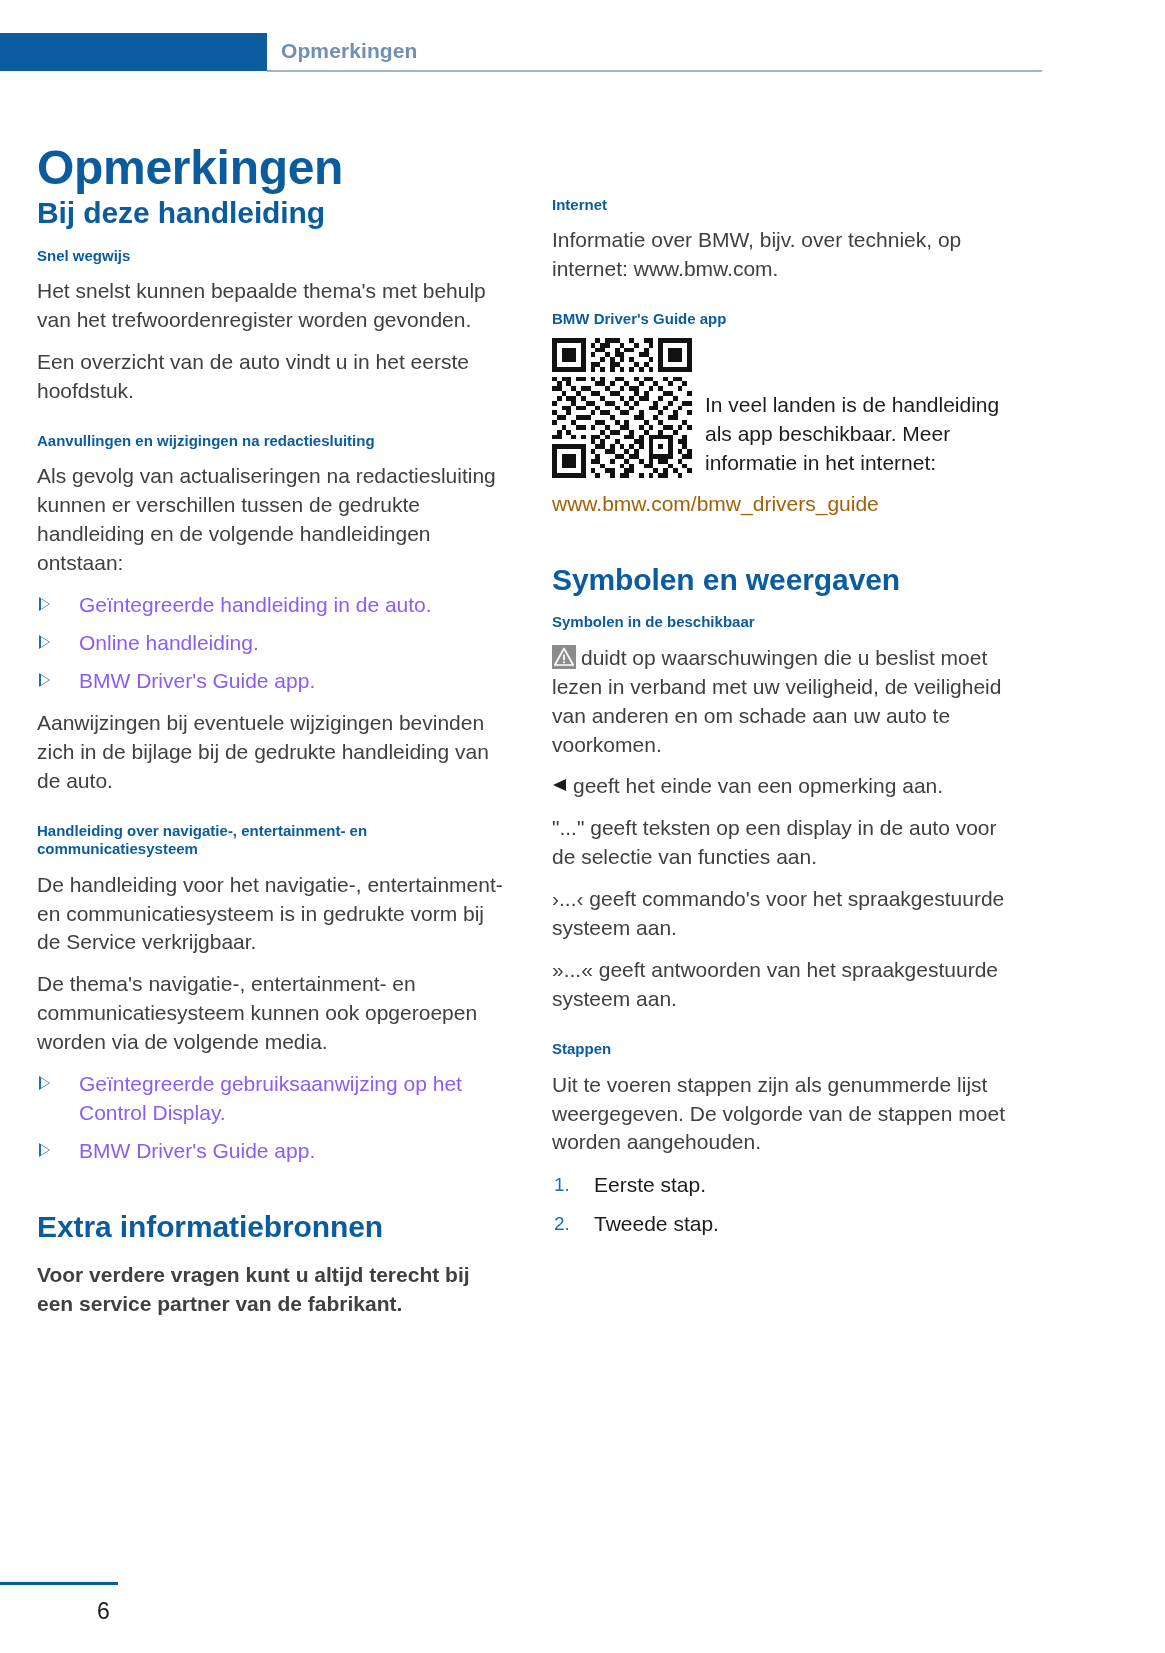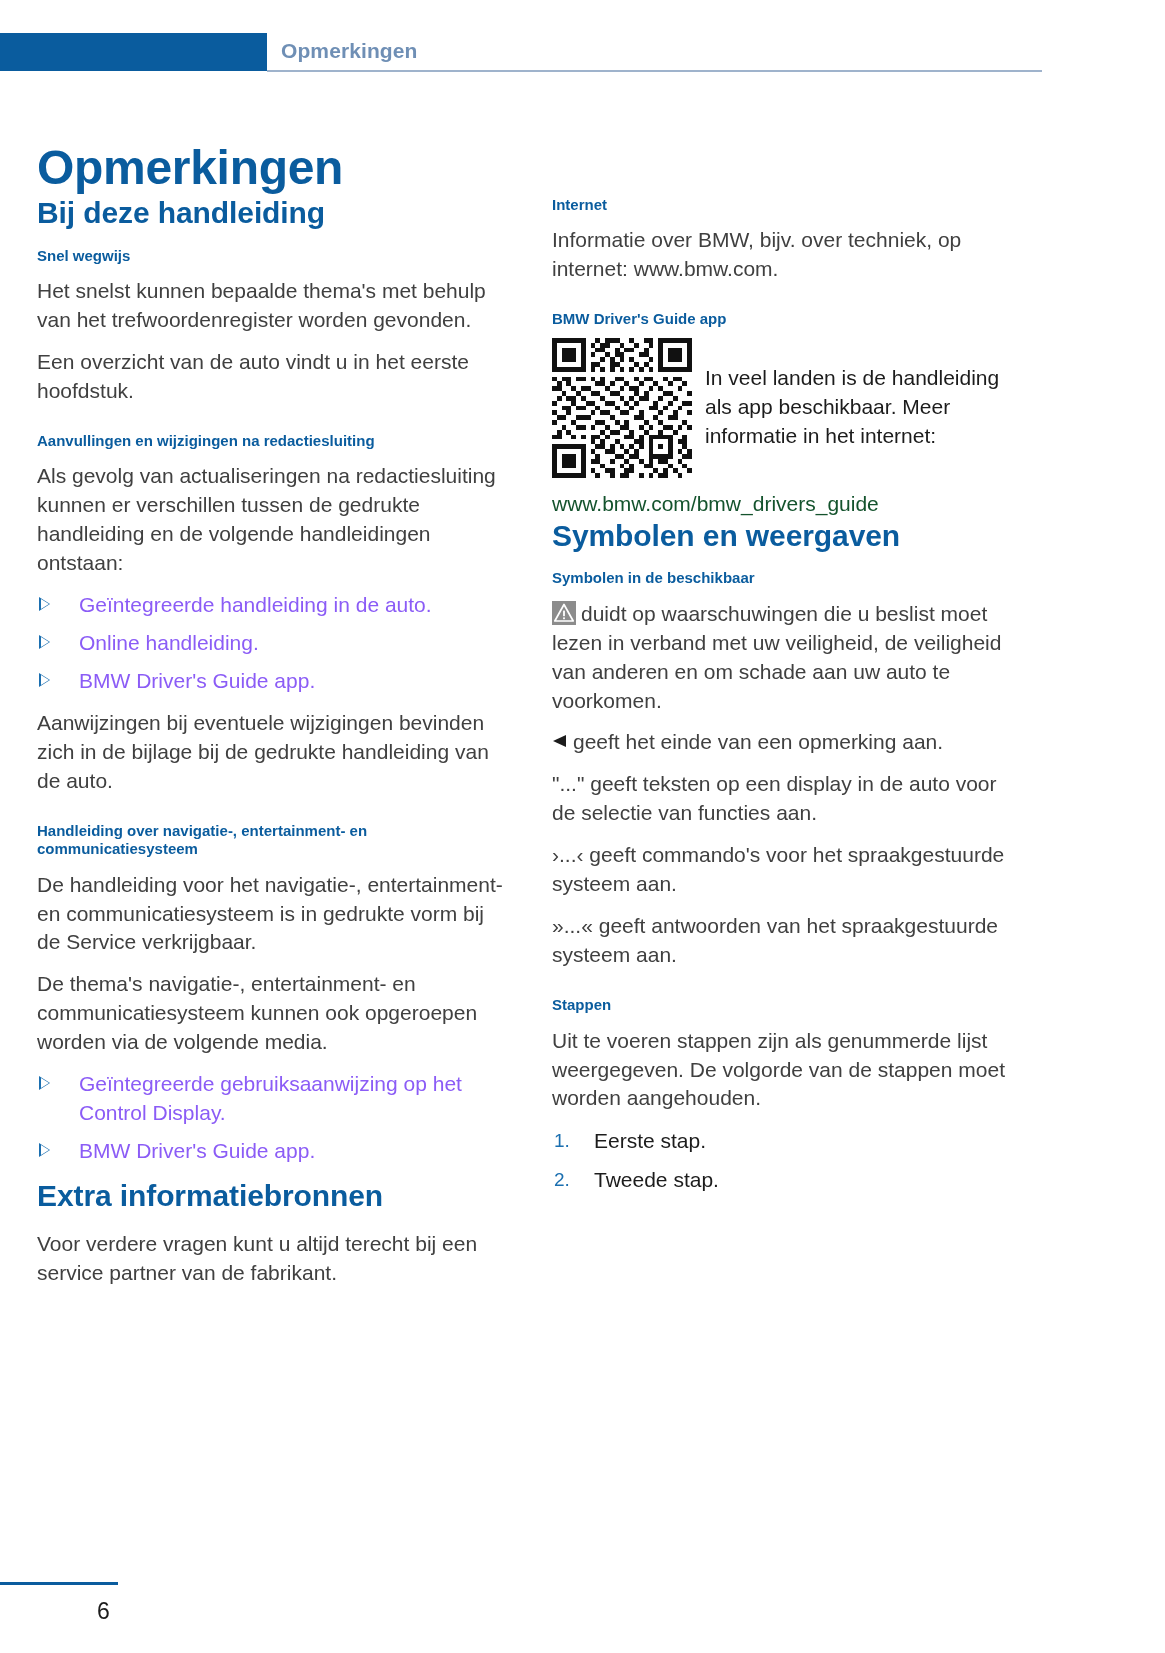--- a/index.html
+++ b/index.html
@@ -72,38 +72,38 @@
 
   
   .h1 {
     font-size: 30px;
     font-weight: bold;
     color: #0a5c9e;
     line-height: 1.16;
     margin: 0 0 16px 0;
     letter-spacing: -0.1px;
   }
-  .h1.spaced { }
+  .h1.spaced { margin-top: 44px; }
 
   .h2 {
     font-size: 15px;
     font-weight: bold;
     color: #0a5c9e;
     line-height: 1.22;
     margin: 26px 0 7px 0;
   }
   .h2.first { margin-top: 0; }
 
   p.body {
     font-size: 21px;
     line-height: 1.38;
     margin: 12px 0 13px 0;
     color: #404040;
   }
-  p.body.last  { margin-bottom: 0; }
+  p.body.last  { margin-bottom: 0; font-weight: bold; }
 
   
   ul.tri {
     list-style: none;
     margin: 0 0 13px 0;
     padding: 0;
   }
   ul.tri li {
     position: relative;
     padding-left: 42px;
@@ -154,40 +154,40 @@
     position: absolute;
     left: 2px;
     top: 1px;
     font-size: 19px;
     color: #1b6fb0;
   }
 
   
   .qr-row {
     display: flex;
-    align-items: center;
+    align-items: flex-end;
     margin-bottom: 12px;
   }
   .qr-code {
     width: 140px;
     height: 140px;
     flex: 0 0 140px;
     margin-right: 13px;
     margin-top: 2px;
   }
   .qr-text {
     font-size: 21px;
     line-height: 1.38;
     color: #1c1c1c;
     padding-top: 1px;
   }
   .qr-url {
     font-size: 21px;
     line-height: 1.38;
-    color: #14532d;
+    color: #a16207;
     margin: 12px 0 0 0;
   }
 
   
   .sym-warning {
     display: inline-block;
     width: 24px;
     height: 24px;
     vertical-align: -4px;
     margin-right: 5px;

